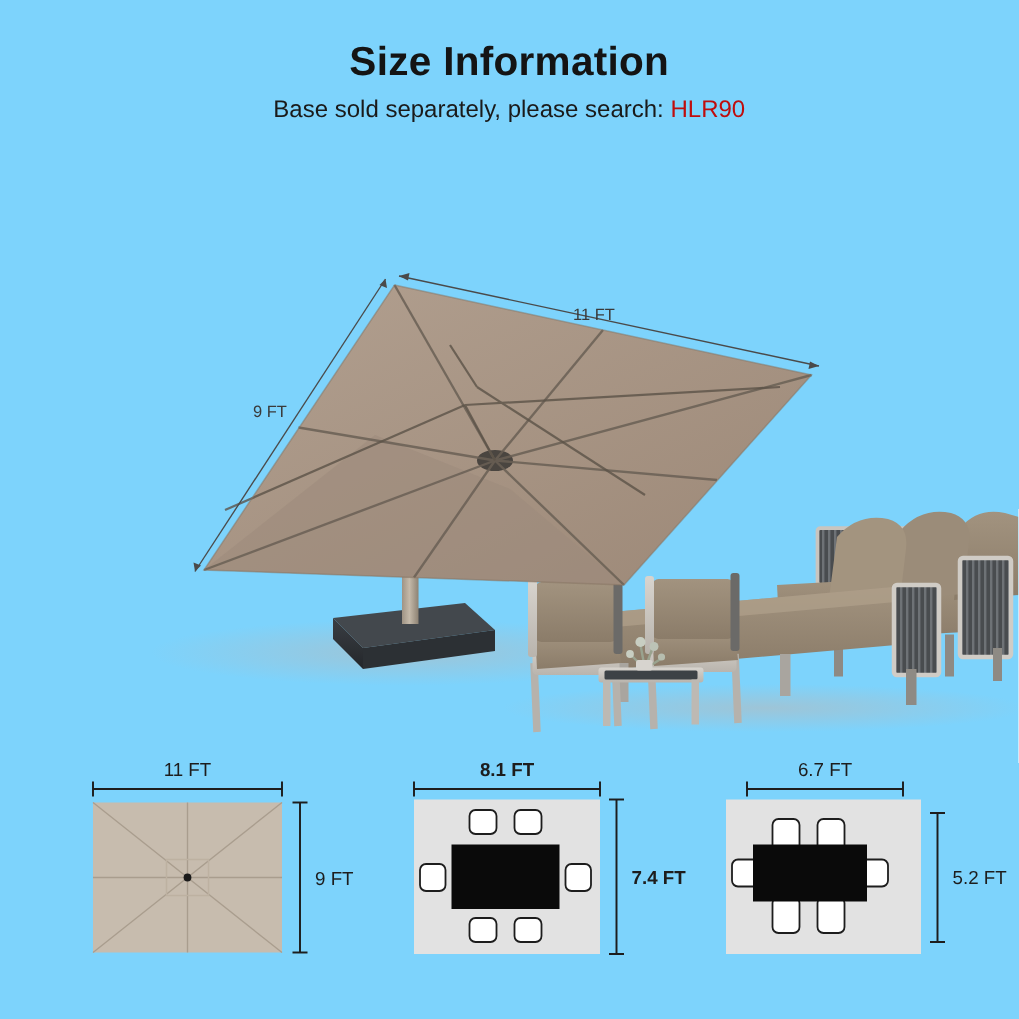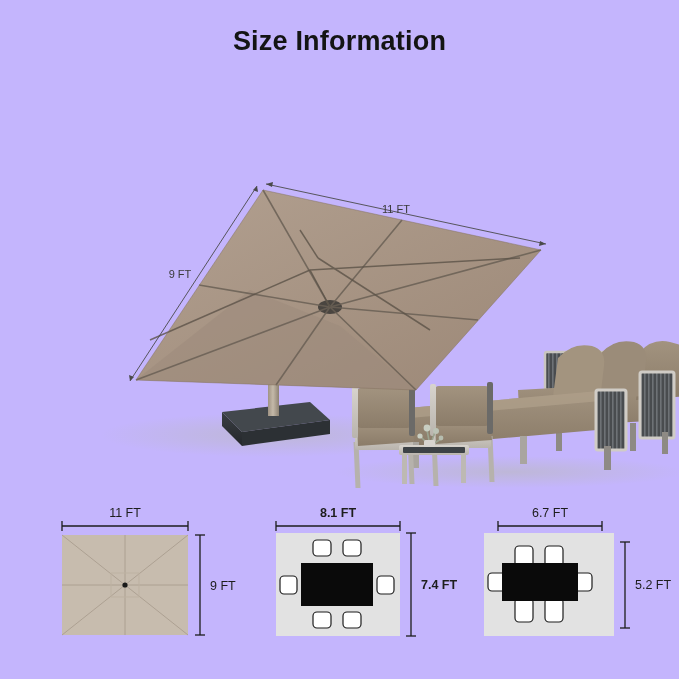--- a/index.html
+++ b/index.html
@@ -5,21 +5,21 @@
 <style>
   html, body {
     margin: 0;
     padding: 0;
     background: #ffffff;
   }
   #page {
     position: relative;
     width: 679px;
     height: 679px;
-    background: #c4b5fd;
+    background: #7dd3fc;
     font-family: "Liberation Sans", sans-serif;
     overflow: hidden;
   }
 
   
   #header {
     position: absolute;
     left: 0;
     top: 24px;
     width: 679px;
@@ -80,20 +80,23 @@
     fill: #1d1d1d;
   }
 </style>
 </head>
 <body>
 
 <div id="page">
 
   <div id="header">
     <div id="title">Size Information</div>
+    <div id="subtitle">
+      <span>Base sold separately, please search: </span><span class="sku" style="color: rgb(191, 13, 13);">HLR90</span>
+    </div>
   </div>
 
   <div id="hero">
     <svg width="679" height="400" viewBox="0 0 679 400" xmlns="http://www.w3.org/2000/svg">
       <defs>
         <linearGradient id="canopyTop" x1="0" y1="0" x2="1" y2="1">
           <stop offset="0%" stop-color="#b2a090"></stop>
           <stop offset="100%" stop-color="#9c8877"></stop>
         </linearGradient>
         <linearGradient id="canopyFront" x1="0" y1="0" x2="0" y2="1">

